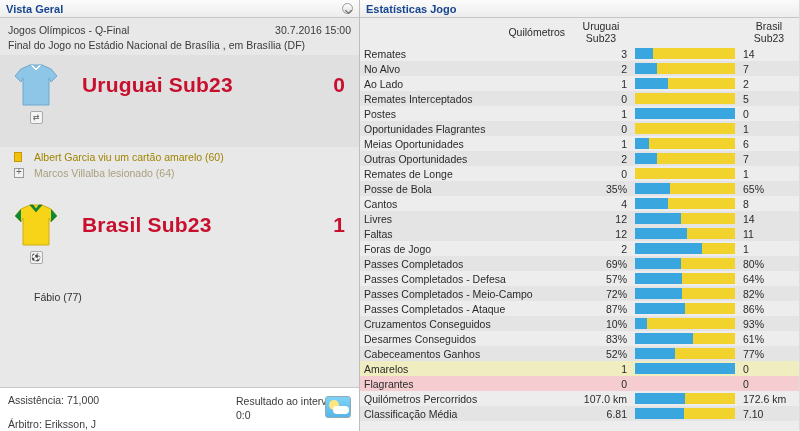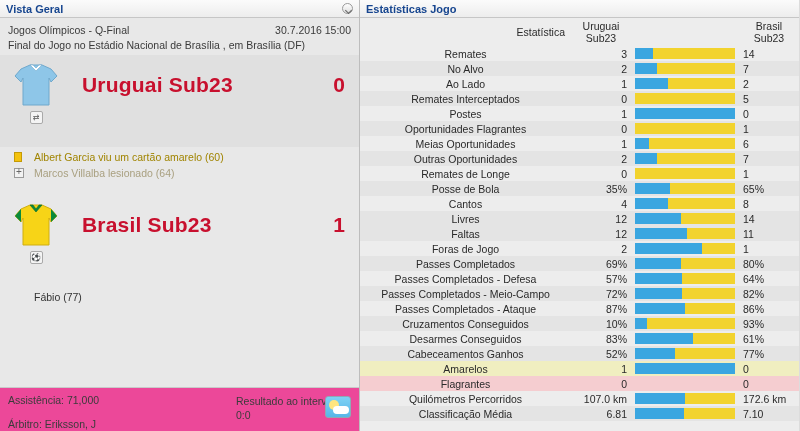--- a/index.html
+++ b/index.html
@@ -153,21 +153,21 @@
   }
   .ev-text-yellow { color: #a08400; }
   .ev-text-injury { color: #a9a080; }
   .ev-text-goal { color: #333; text-align: right; }
 
   .left-footer {
     position: absolute;
     bottom: 0; left: 0; right: 0;
     height: 44px;
     border-top: 1px solid #c9c9c9;
-    background: #ec4899;
+    background: #ffffff;
     padding: 6px 8px;
     font-size: 10.5px;
     color: #3b3b3b;
   }
   .lf-row { display: flex; justify-content: space-between; }
   .lf-mid { position: absolute; left: 236px; top: 6px; text-align: left; }
   .lf-mid div { line-height: 14px; }
   .weather-icon {
     position: absolute;
     right: 8px; top: 8px;
@@ -221,21 +221,21 @@
   table.stats th.hval { text-align: center; width: 54px; }
   table.stats th.bar { width: 108px; }
   table.stats th.aval { text-align: center; width: 54px; }
 
   table.stats td {
     font-size: 10.5px;
     color: #2a2a2a;
     height: 15px;
     padding: 0 4px;
   }
-  td.label { text-align: center; padding-right: 6px; }
+  td.label { text-align: left; padding-right: 6px; }
   td.hv { text-align: right; width: 54px; padding-right: 6px; }
   td.av { text-align: left; width: 54px; padding-left: 6px; }
   td.barcell { width: 108px; padding: 0 2px; }
 
   tr.odd td { background: #e4e4e4; }
   tr.even td { background: #ededed; }
   tr.hl-yellow td { background: #f0eec0 !important; }
   tr.hl-red td { background: #f5cdd0 !important; }
 
   .bar-wrap {
@@ -339,21 +339,21 @@
   </div>
 
   <div class="right-panel">
     <div class="panel-header">
       <span class="htitle">Estatísticas Jogo</span>
     </div>
     <div class="stats-scroll">
       <table class="stats">
         <thead>
           <tr class="col-head-band">
-            <th class="lbl">Estatística</th>
+            <th class="lbl">Quilómetros</th>
             <th class="hval" style="width:60px;">Uruguai Sub23</th>
             <th class="bar"></th>
             <th class="aval" style="width:60px;">Brasil Sub23</th>
           </tr>
         </thead>
         <tbody id="stats-body">
             <tr class="even">
               <td class="label">Remates</td>
               <td class="hv">3</td>
               <td class="barcell">

